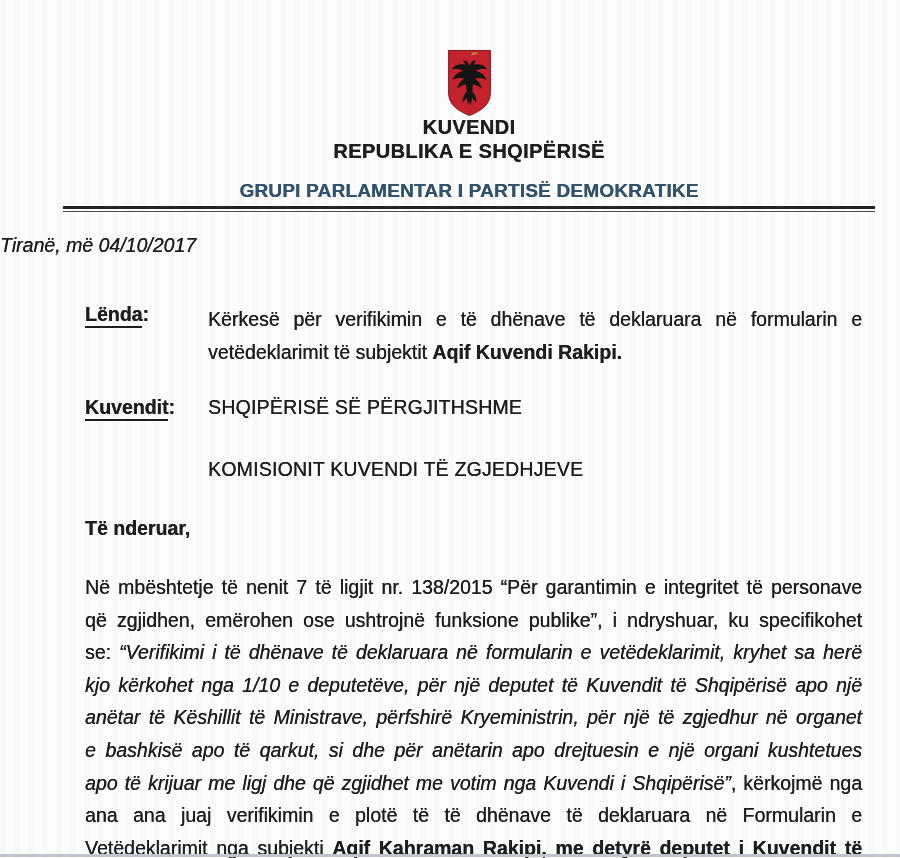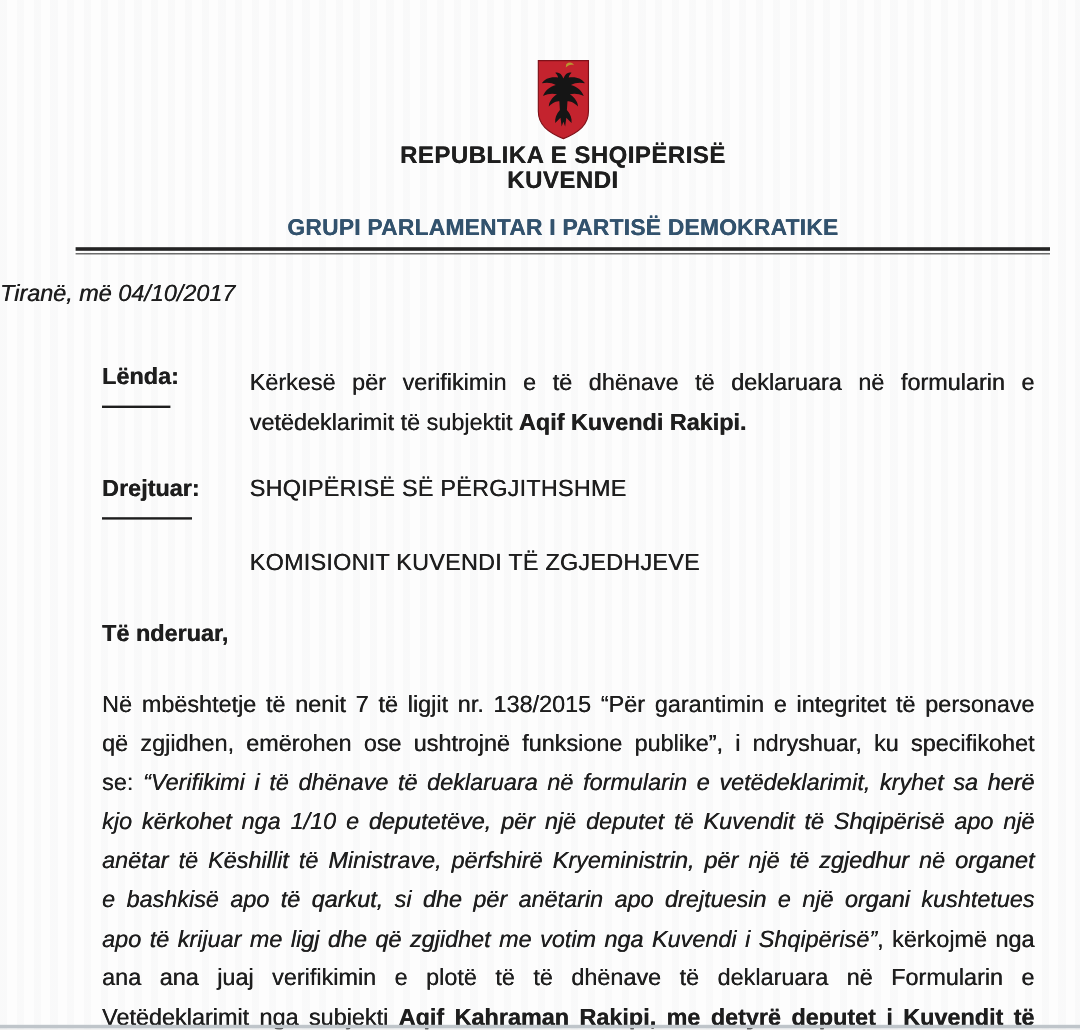--- a/index.html
+++ b/index.html
@@ -26,21 +26,21 @@
     border-bottom:1px solid #4a4a4a;
   }
   .dateline {
     margin:21px 42px 0 0; 
     font-style:italic; font-size:19.5px; line-height:24px;
   }
   .row { display:flex; margin:0 38px 0 85px; font-size:19.5px; }
   .row.subject { margin-top:46px; }
   .row.addressee { margin-top:27px; }
   .label-col { width:123px; flex:0 0 123px; font-weight:bold; }
-  .label-col .u { border-bottom:2px solid #1e1e1e; padding-bottom:13px; }
+  .label-col .u { border-bottom:2px solid #1e1e1e; padding-bottom:1px; }
   .content-col { flex:1; }
   .just { text-align:justify; line-height:33px; }
   .addressee .content-col div { line-height:22px; letter-spacing:0.2px; }
   .addressee .line2 { margin-top:40px; }
   .salutation { margin:36px 38px 0 85px; font-size:19.5px; line-height:24px;font-weight:bold; }
   .body-par {
     margin:31px 38px 0 85px;
     font-size:19.5px; line-height:32.6px;
     text-align:justify; word-spacing:1.5px;
   }
@@ -67,36 +67,36 @@
                C30,67 25,75 25,82 C32,75 38,73 43,73
                L44,88
                C38,95 35,102 36,110 L45,101
                L47,116 L50,108 L53,116 L55,101
                L64,110 C65,102 62,95 56,88
                L57,73 C62,73 68,75 75,82 C75,75 70,67 61,61
                C67,59 76,59 85,64 C82,55 74,48 63,45
                C70,41 78,40 87,42 C82,34 72,30 59,32
                C60,29 61,27 64,24 C58,22 53,26 50,34 Z" fill="#151515"></path>
     </svg>
+    <div class="h1">KUVENDI</div>
     <div class="h1 first">REPUBLIKA E SHQIPËRISË</div>
-    <div class="h1">KUVENDI</div>
     <div class="h2">GRUPI PARLAMENTAR I PARTISË DEMOKRATIKE</div>
   </div>
 
   <div class="rule"></div>
 
   <div class="dateline">Tiranë, më 04/10/2017</div>
 
   <div class="row subject">
     <div class="label-col"><span class="u">Lënda</span><span>:</span></div>
     <div class="content-col just"><span>Kërkesë për verifikimin e të dhënave të deklaruara në formularin e vetëdeklarimit të subjektit </span><b>Aqif Kuvendi Rakipi.</b></div>
   </div>
 
   <div class="row addressee">
-    <div class="label-col"><span class="u">Drejtuar</span><span>:</span></div>
+    <div class="label-col"><span class="u">Kuvendit</span><span>:</span></div>
     <div class="content-col">
       <div>SHQIPËRISË SË PËRGJITHSHME</div>
       <div class="line2">KOMISIONIT KUVENDI TË ZGJEDHJEVE</div>
     </div>
   </div>
 
   <div class="salutation">Të nderuar,</div>
 
   <p class="body-par"><span>Në mbështetje të nenit 7 të ligjit nr. 138/2015 “Për garantimin e integritet të personave që zgjidhen, emërohen ose ushtrojnë funksione publike”, i ndryshuar, ku specifikohet se: </span><i>“Verifikimi i të dhënave të deklaruara në formularin e vetëdeklarimit, kryhet sa herë kjo kërkohet nga 1/10 e deputetëve, për një deputet të Kuvendit të Shqipërisë apo një anëtar të Këshillit të Ministrave, përfshirë Kryeministrin, për një të zgjedhur në organet e bashkisë apo të qarkut, si dhe për anëtarin apo drejtuesin e një organi kushtetues apo të krijuar me ligj dhe që zgjidhet me votim nga Kuvendi i Shqipërisë”</i><span>, kërkojmë nga ana ana juaj verifikimin e plotë të të dhënave të deklaruara në Formularin e Vetëdeklarimit nga subjekti </span><b>Aqif Kahraman Rakipi, me detyrë deputet i Kuvendit të Shqipërisë</b><span>.</span></p>
 

